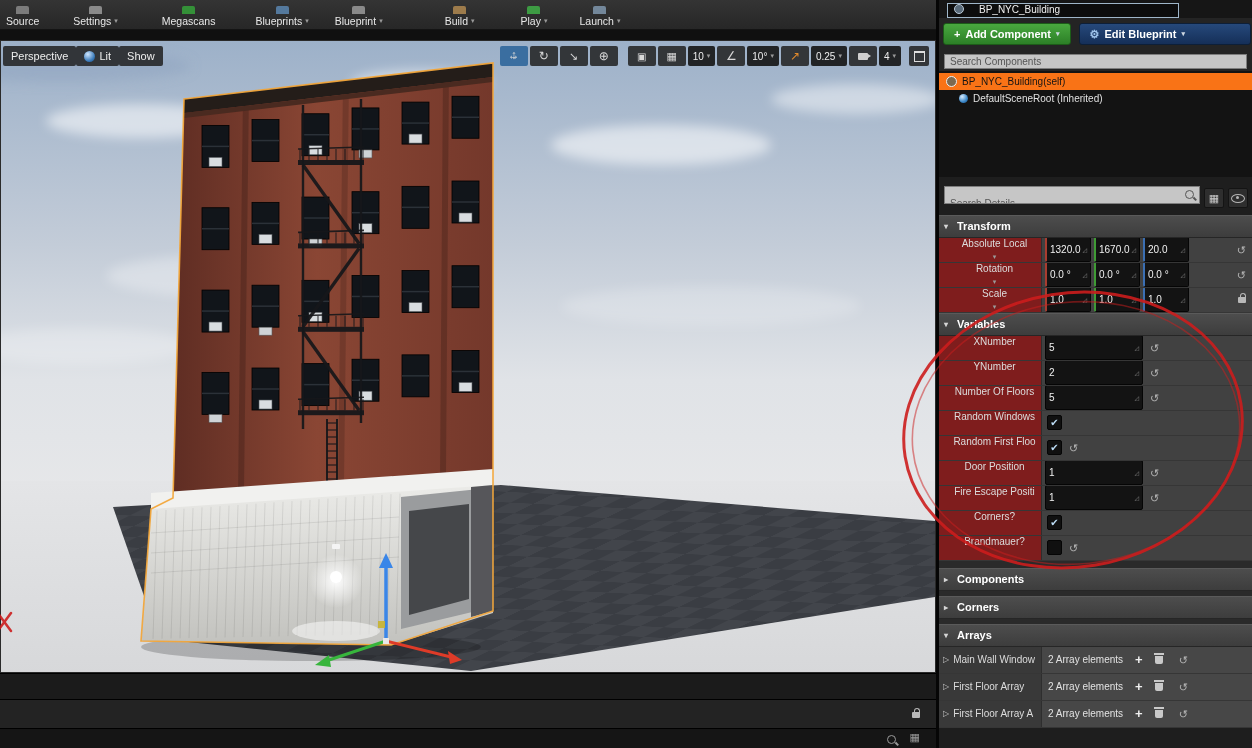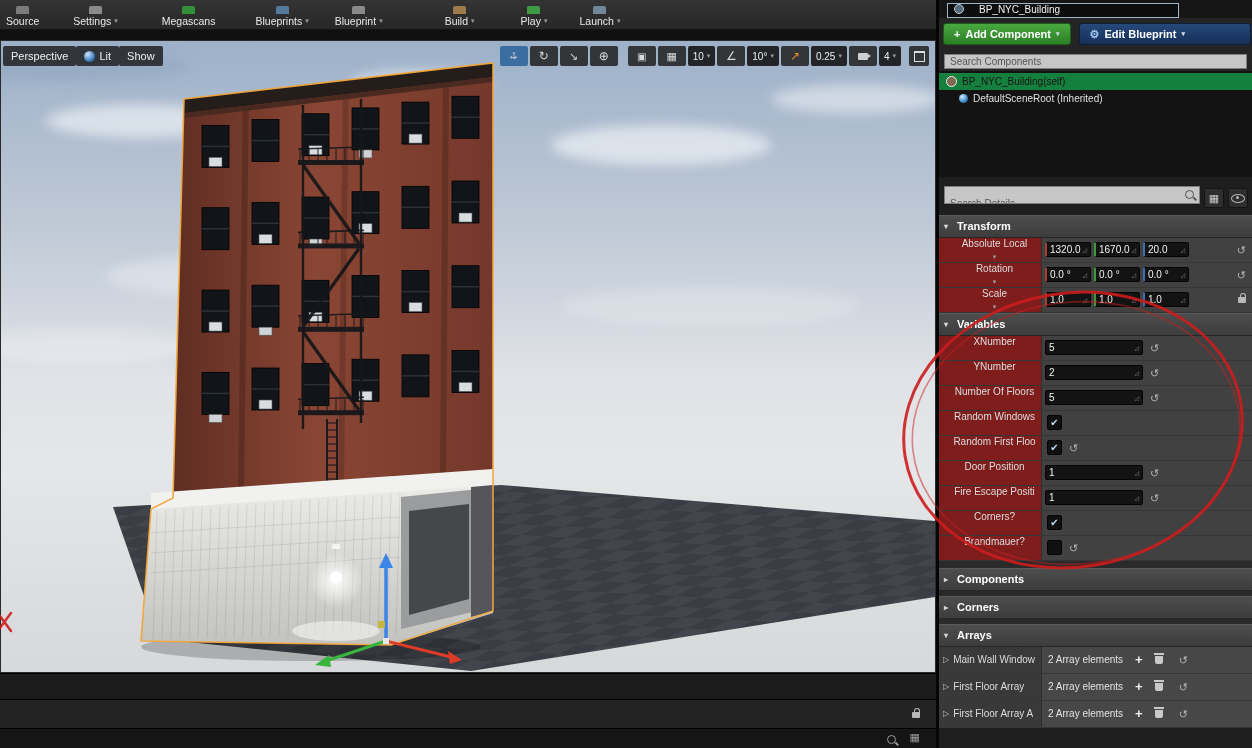--- a/index.html
+++ b/index.html
@@ -72,21 +72,21 @@
     border:1px solid #0d1f38;border-radius:3px;height:20px;padding:0 10px;color:#fff;
     font-size:11px;font-weight:bold;cursor:pointer;white-space:nowrap;min-width:150px;}
   .caret-s{font-size:7px;color:#cfd8e2;}
   .search-row{padding:2px 5px;background:#242424;}
   .search-row input{width:100%;height:15px;background:#c6c6c6;border:1px solid #7e7e7e;
     box-sizing:border-box;font-size:10px;color:#222;padding:0 5px;font-family:inherit;}
   .search-row input::placeholder{color:#555;}
   .tree{background:#131313;height:104px;padding-top:2px;}
   .tree-row{display:flex;align-items:center;height:17px;font-size:10px;color:#e0e0e0;
     padding-left:7px;gap:5px;cursor:pointer;}
-  .tree-row.sel{background:#15803d;color:#141414;}
+  .tree-row.sel{background:#f97316;color:#141414;}
   .tree-ico0{width:9px;height:9px;border-radius:50%;border:1px solid #f0f0f0;background:#7d6a50;}
   .tree-ico1{width:9px;height:9px;border-radius:50%;
     background:radial-gradient(circle at 35% 30%,#d8ecff,#3a87c8 60%,#1b4c7d);}
   .searchd-row{display:flex;gap:4px;padding:4px 4px 4px 5px;background:#1e1e1e;margin-top:5px;align-items:center;}
   .sd-wrap{flex:1;position:relative;}
   .sd-wrap input{width:100%;height:16px;background:#c6c6c6;border:1px solid #7e7e7e;
     box-sizing:border-box;font-size:10px;color:#222;padding:16px 18px 0 5px;font-family:inherit;}
   .sd-wrap input::placeholder{color:#555;}
   .sd-wrap .mag{position:absolute;right:6px;top:4px;}
   .sq-btn{width:18px;height:18px;background:#2e2e2e;border:1px solid #141414;border-radius:2px;
@@ -96,21 +96,21 @@
     border-top:1px solid #5a5a5a;border-bottom:1px solid #262626;color:#fff;font-size:11px;
     font-weight:bold;padding-left:5px;gap:5px;cursor:pointer;}
   .cat-arrow{font-size:8px;color:#d5d5d5;width:8px;}
   .sect-gap{height:7px;background:#2a2a2a;}
 
   .prop-row{display:flex;height:24px;background:#414141;border-bottom:1px solid #363636;align-items:stretch;}
   .prop-label{width:103px;min-width:103px;background:#7f1d1d;border-right:1px solid #2e2e2e;
     display:flex;align-items:center;padding-left:9px;font-size:10px;color:#dcdcdc;
     white-space:nowrap;overflow:hidden;gap:4px;box-sizing:border-box;flex-direction:column;}
   .prop-val{flex:1;display:flex;align-items:center;padding-left:3px;gap:3px;overflow:hidden;}
-  .vbox{background:#131313;border:1px solid #050505;border-radius:2px;height:15px;
+  .vbox{background:#131313;border:1px solid #050505;border-radius:2px;height:25px;
     display:flex;align-items:center;padding:0 3px;color:#f0f0f0;font-size:10px;
     box-sizing:border-box;cursor:text;}
   .vbox .corner{margin-left:auto;font-size:6px;color:#8a8a8a;padding-left:2px;}
   .vbox.num{width:98px;}
   .vbox.axis{width:46px;}
   .chk{width:13px;height:13px;background:#101010;border:1px solid #050505;border-radius:2px;
     display:flex;align-items:center;justify-content:center;font-size:10px;color:#bcdcf5;
     margin-left:2px;cursor:pointer;}
   .undo{color:#b5b5b5;font-size:11px;margin-left:4px;cursor:pointer;line-height:10px;}
   .push{margin-left:auto;margin-right:6px;}

